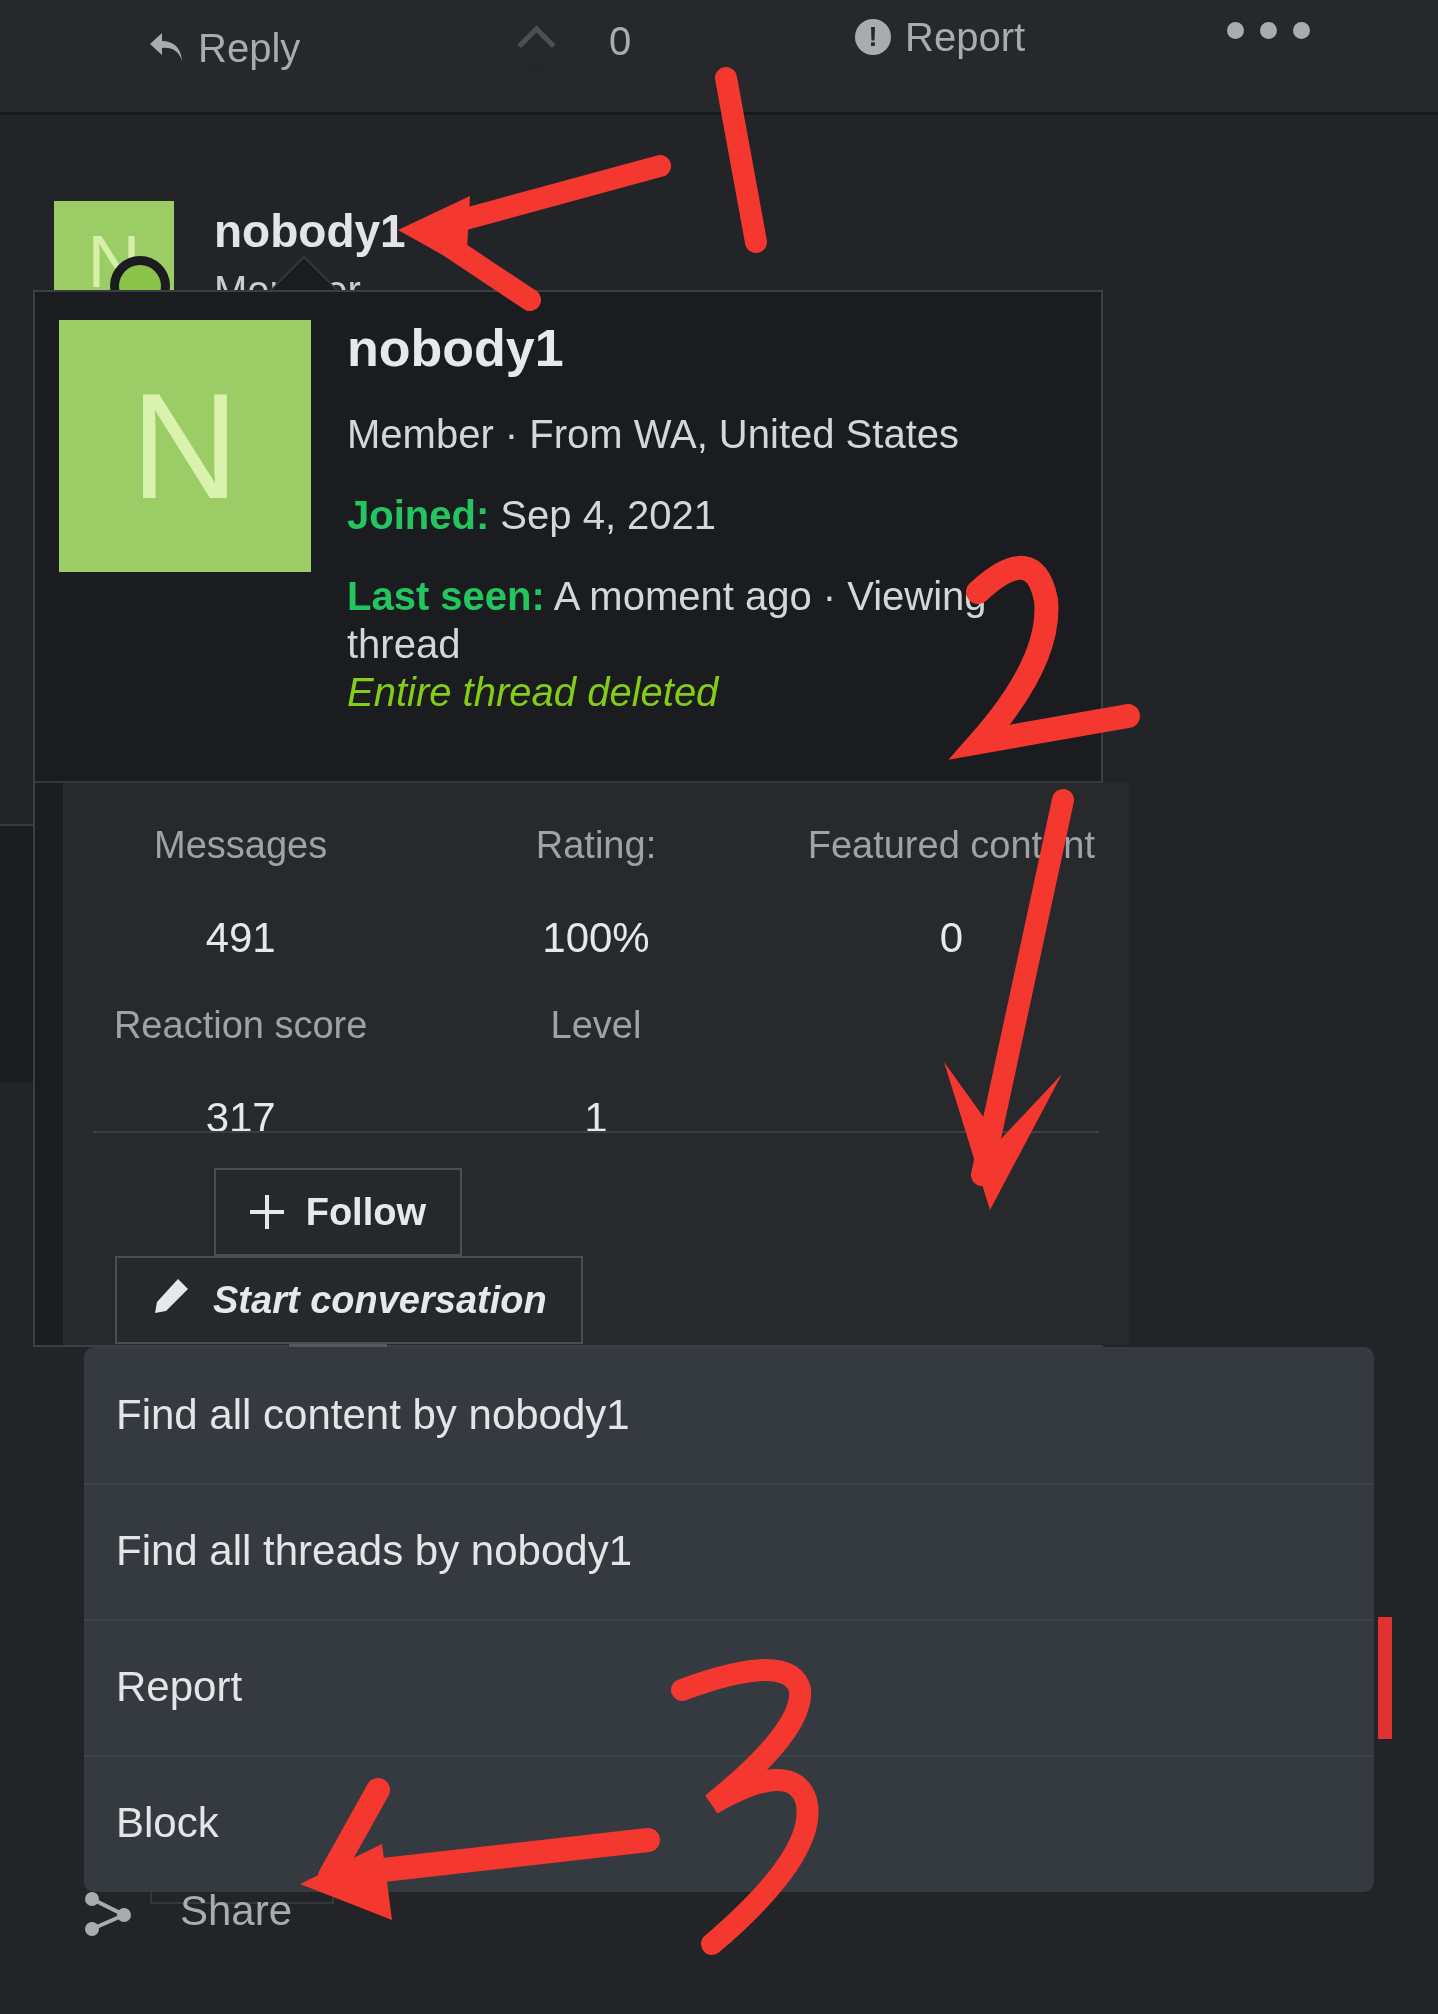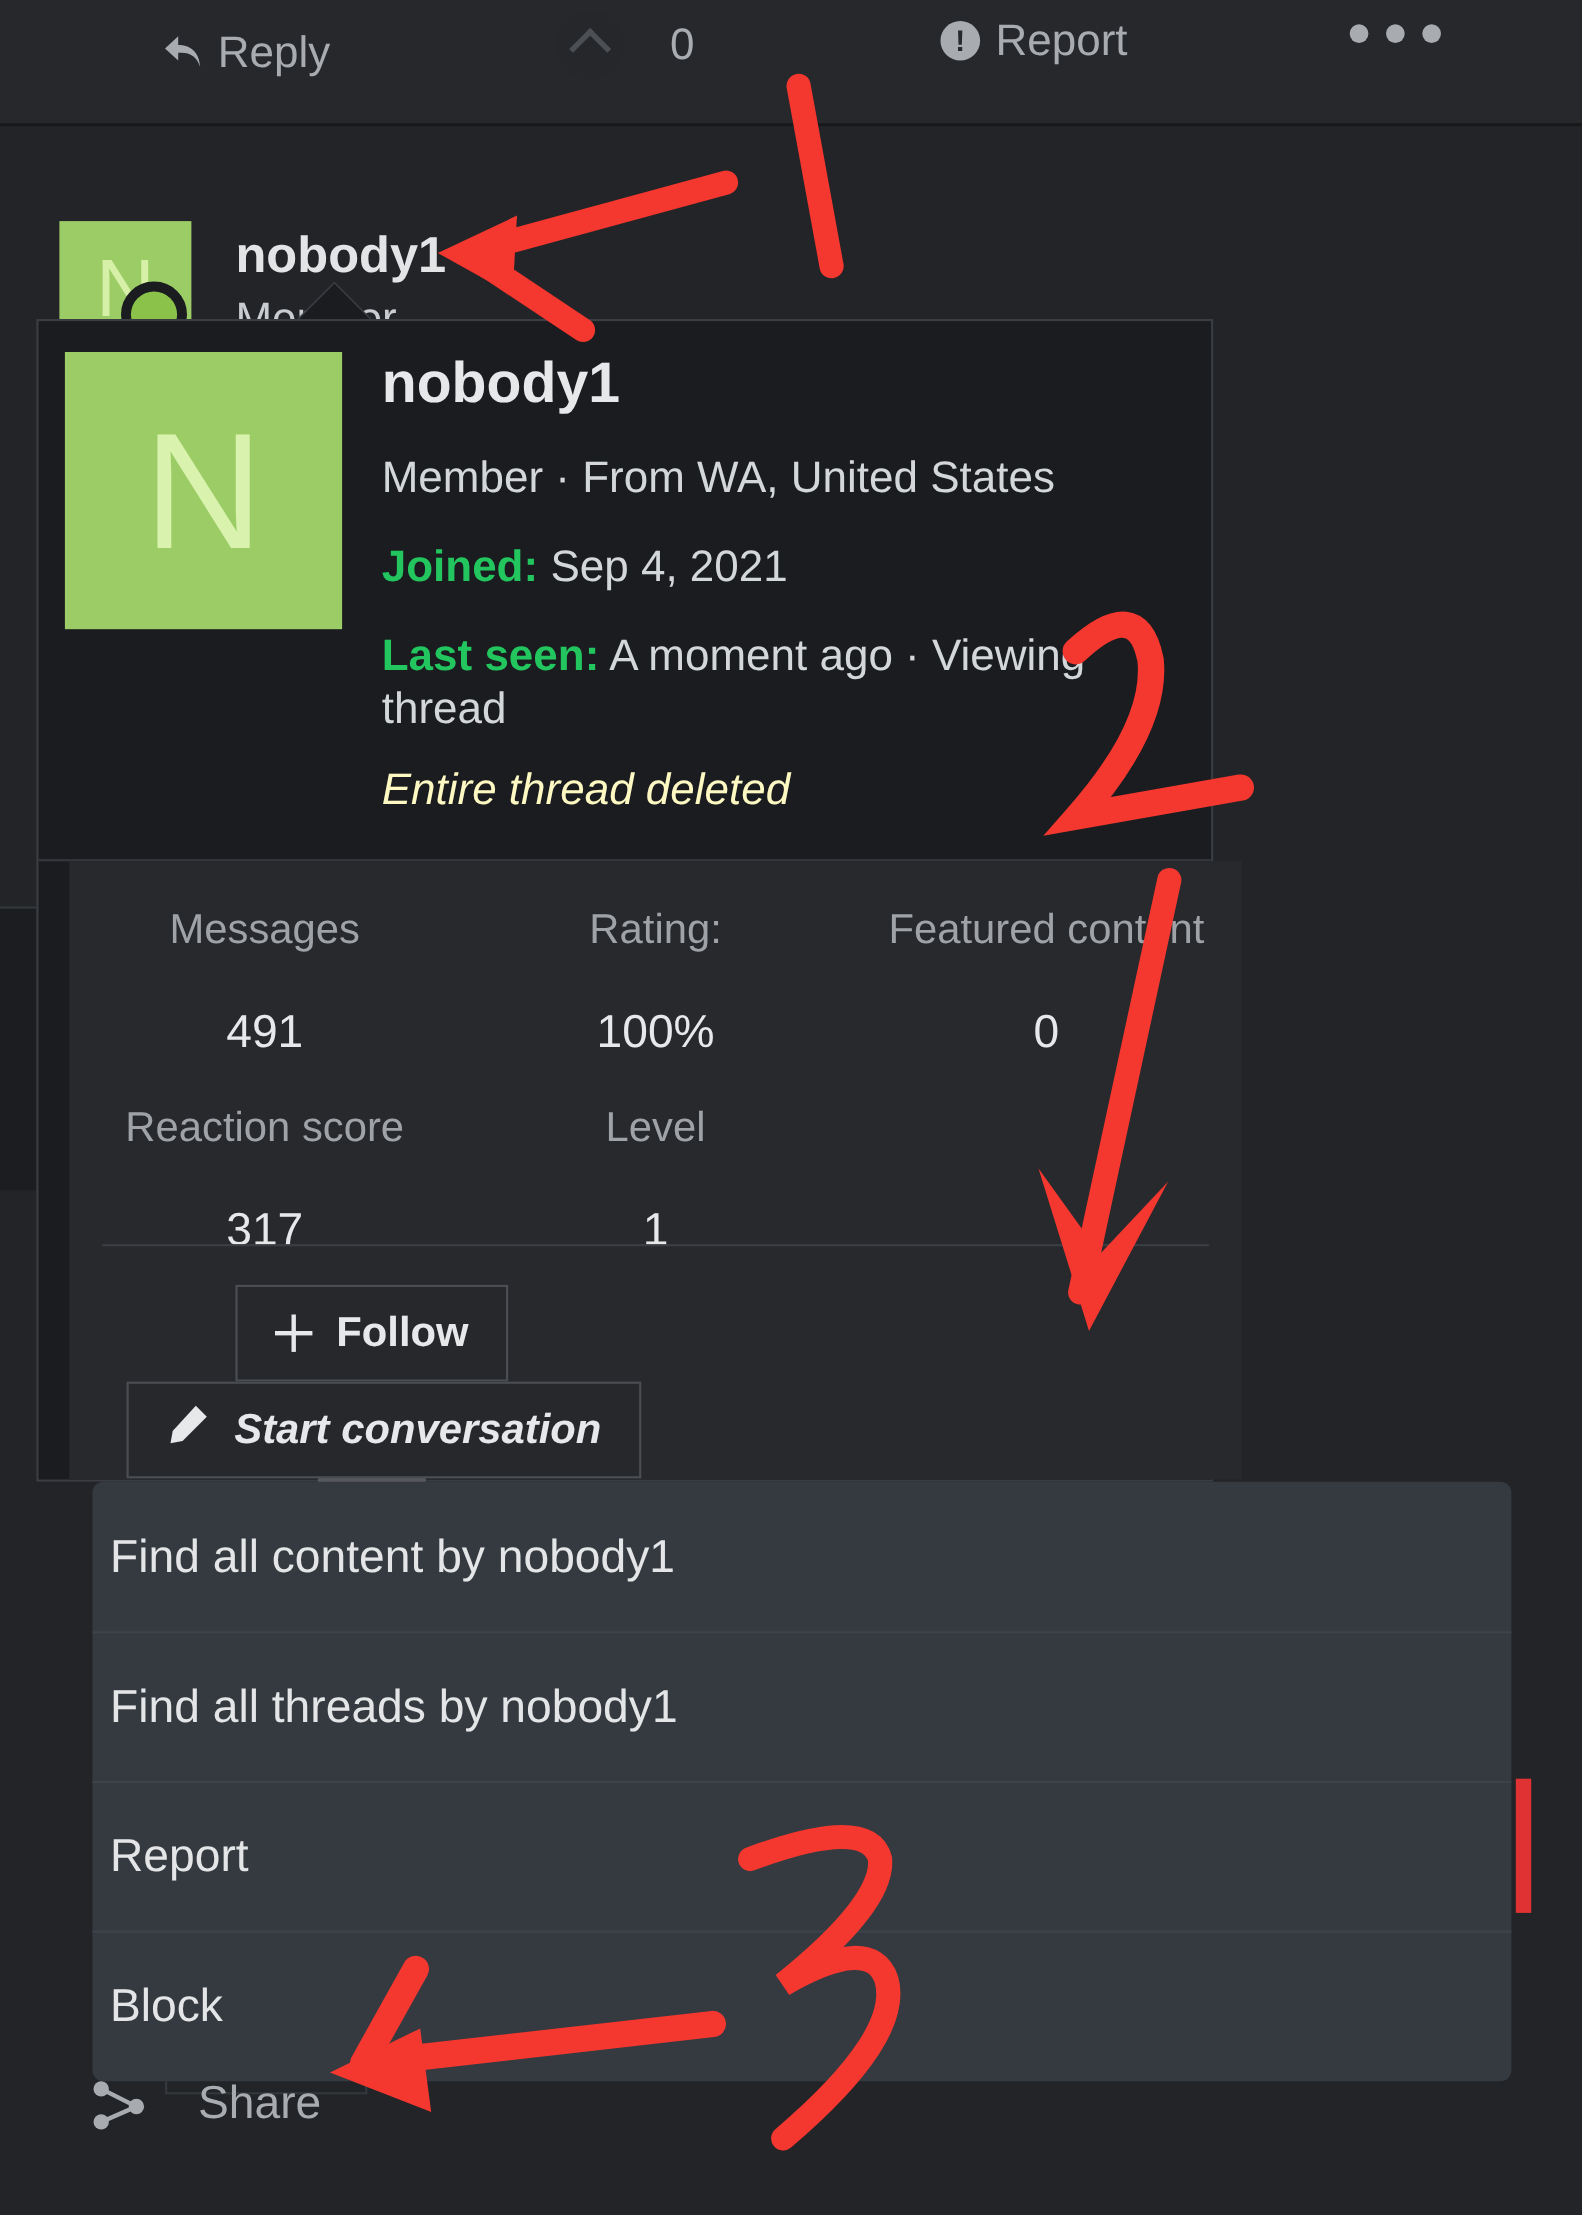--- a/index.html
+++ b/index.html
@@ -104,21 +104,21 @@
   }
   .card-avatar{
     position:absolute;left:24px;top:28px;width:252px;height:252px;background:#9ccc65;
     display:flex;align-items:center;justify-content:center;
     color:#d9f2ae;font-size:150px;font-weight:300;line-height:1;
   }
   .card-info{position:absolute;left:312px;top:10px;right:20px;}
   .c-name{color:#e6e8ea;font-size:52px;font-weight:bold;margin:18px 0 0 0;line-height:1.1;}
   .c-row{color:#d4d7da;font-size:40px;margin-top:33px;line-height:1.2;}
   .c-row .dim{color:#22c55e;font-weight:bold;}
-  .c-del{color:#fef9c3;font-size:40px;font-style:italic;margin-top:26px;line-height:1.2;}
+  .c-del{color:#84cc16;font-size:40px;font-style:italic;line-height:1.2;}
 
   .card-body{
     position:absolute;left:0;top:491px;width:100%;bottom:0;background:#27292d;margin-left:28px;
   }
   .stats{
     position:absolute;left:0;top:0;width:100%;
     display:grid;grid-template-columns:1fr 1fr 1fr;
     padding:40px 0 0 0;box-sizing:border-box;
   }
   .stat{text-align:center;}
@@ -155,21 +155,21 @@
     border-top:16px solid #e6e8ea;margin-left:6px;
   }
 
   
   .menu{
     position:absolute;left:84px;top:1347px;width:1290px;height:545px;
     background:#343a40;border-radius:10px;
   }
   .menu-item{
     position:absolute;left:0;width:100%;height:136px;display:flex;align-items:center;
-    color:#e3e5e7;font-size:42px;padding-left:16px;box-sizing:border-box;
+    color:#e3e5e7;font-size:42px;padding-left:32px;box-sizing:border-box;
   }
   .mi0{top:0;}
   .mi1{top:136px;}
   .mi2{top:272px;}
   .mi3{top:408px;}
   .mi-div{position:absolute;left:0;width:100%;height:2px;background:#3d434a;}
 
   
   .ann{position:absolute;left:0;top:0;width:1438px;height:2014px;pointer-events:none;}
 </style>

